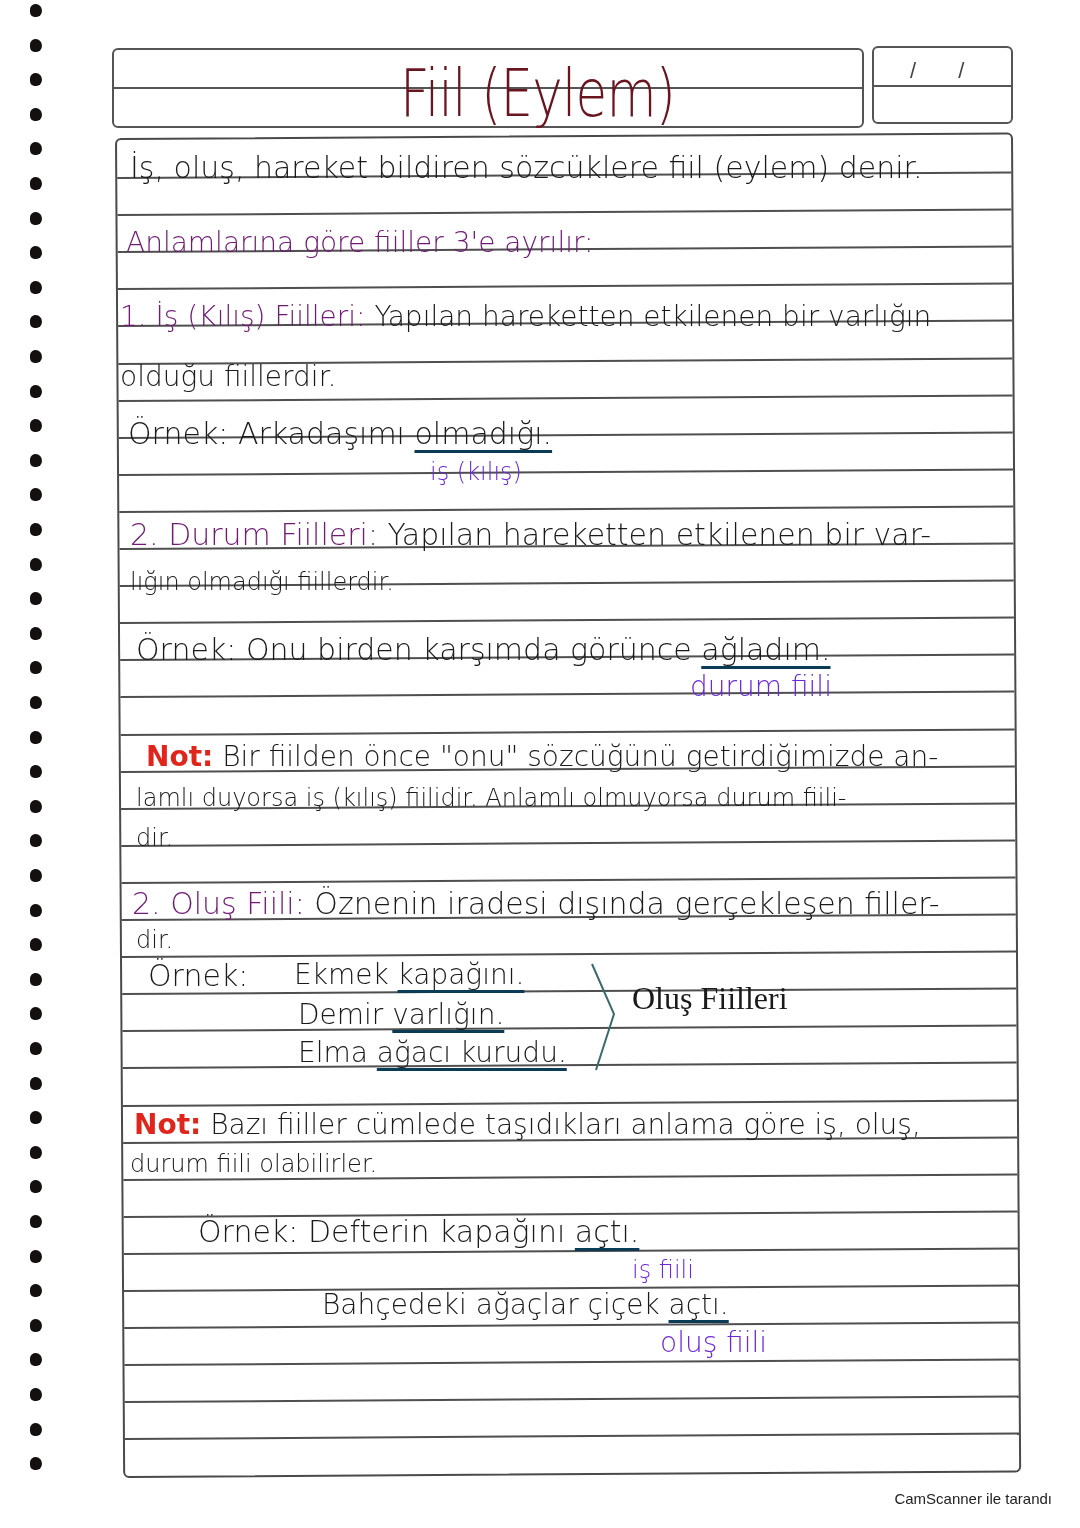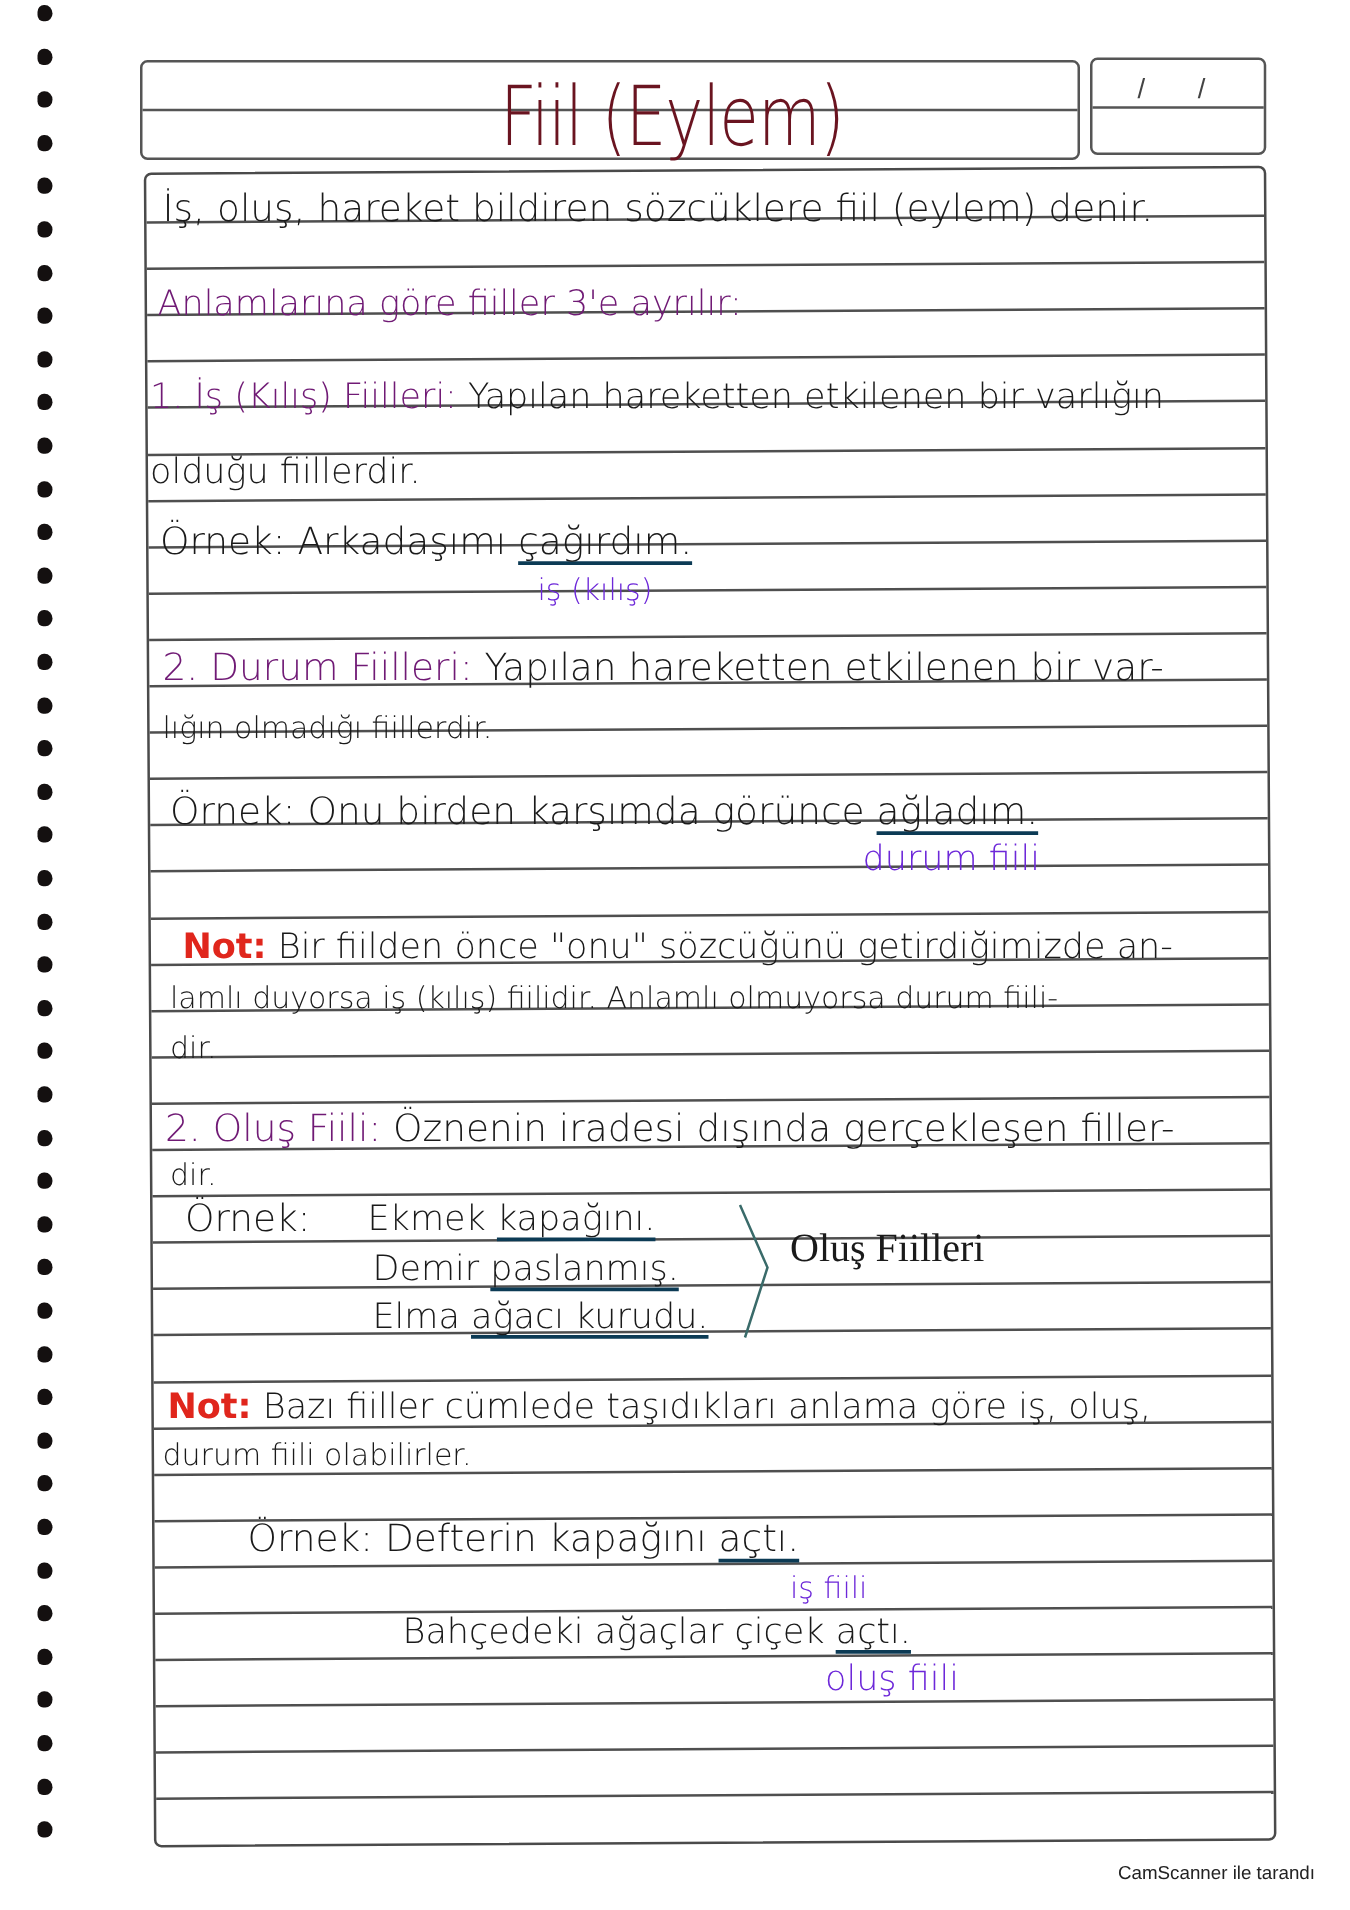--- a/index.html
+++ b/index.html
@@ -239,21 +239,21 @@
 
 <div class="hw hw-28" style="left:120px; top:300px;">
   <span class="blue">1. İş (Kılış) Fiilleri:</span>
   <span>Yapılan hareketten etkilenen bir varlığın</span>
 </div>
 <div class="hw hw-28" style="left:120px; top:344px;margin-top:16px;">olduğu fiillerdir.</div>
 
 <div class="hw hw-30" style="left:128px; top:416px;">
   <span>Örnek:</span>
   <span>Arkadaşımı</span>
-  <span class="ul">çağırdım.</span>
+  <span class="ul">olmadığı.</span>
 </div>
 <div class="hw hw-24 navy" style="left:430px; top:458px;">iş (kılış)</div>
 
 <div class="hw hw-30" style="left:130px; top:517px;">
   <span class="blue">2. Durum Fiilleri:</span>
   <span>Yapılan hareketten etkilenen bir var-</span>
 </div>
 <div class="hw hw-26 hw-24" style="left:130px; top:568px;">lığın olmadığı fiillerdir.</div>
 
 <div class="hw hw-30" style="left:136px; top:632px;">
@@ -276,21 +276,21 @@
 </div>
 <div class="hw hw-26 hw-24" style="left:136px; top:926px;">dir.</div>
 
 <div class="hw hw-30" style="left:148px; top:958px;">Örnek:</div>
 <div class="hw hw-28" style="left:294px; top:958px;">
   <span>Ekmek</span>
   <span class="ul">kapağını.</span>
 </div>
 <div class="hw hw-28" style="left:298px; top:998px;">
   <span>Demir</span>
-  <span class="ul">paslanmış.</span>
+  <span class="ul">varlığın.</span>
 </div>
 <div class="hw hw-28" style="left:298px; top:1036px;">
   <span>Elma</span>
   <span class="ul">ağacı kurudu.</span>
 </div>
 <svg class="brace" viewBox="0 0 30 110">
   <path d="M2 2 L24 52 L6 108" fill="none" stroke="#3a6b6a" stroke-width="2"></path>
 </svg>
 <div class="hw hw-32" style="left:632px; top:980px;font-family:Liberation Serif, serif;">Oluş Fiilleri</div>
 

